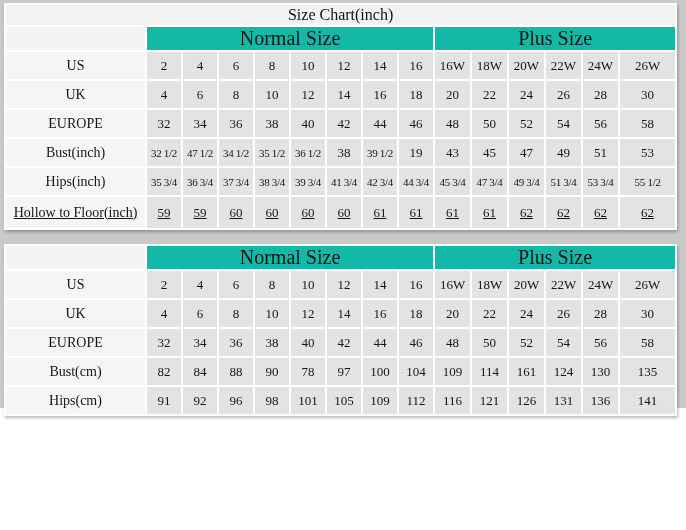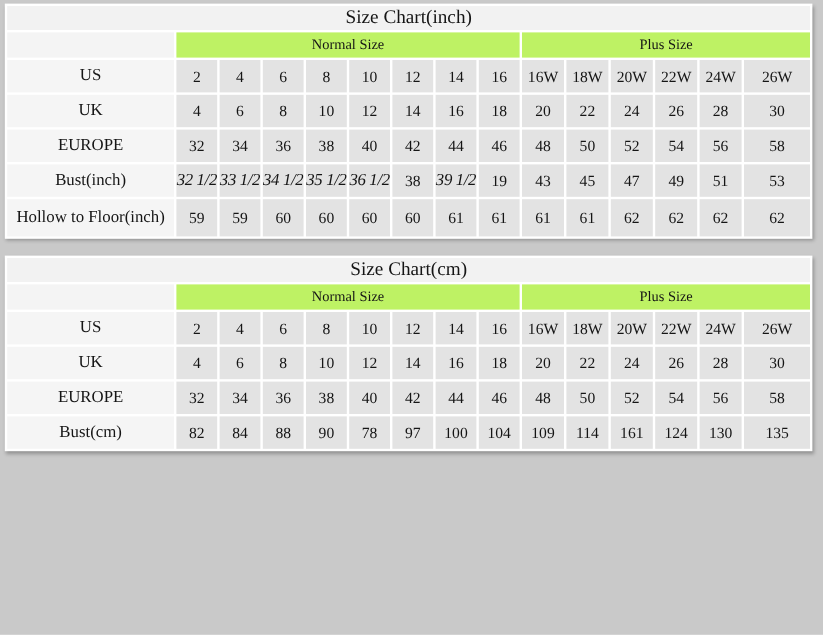--- a/index.html
+++ b/index.html
@@ -3,21 +3,21 @@
 <meta charset="utf-8">
 <style>
   html, body {
     margin: 0; padding: 0;
     width: 686px; height: 530px;
     overflow: hidden;
     font-family: "Liberation Serif", "DejaVu Serif", serif;
   }
   .page {
     box-sizing: border-box;
-    width: 686px; height: 529px;
+    width: 686px; height: 408px;
     background: #c9c9c9;
     padding: 3px 4px;
   }
   table.size-table {
     table-layout: fixed;
     border-collapse: separate;
     border-spacing: 2px;
     background: #ffffff;
     box-shadow: 1px 2px 3px rgba(0,0,0,0.28);
     margin: 0 0 14px 0;
@@ -30,41 +30,40 @@
     overflow: hidden;
     color: #151515;
     padding: 0;
   }
   td.title-cell {
     background: #f2f2f2;
     height: 20px;
     font-size: 16px;
   }
   td.group-cell {
-    background: #bef264;
+    background: #14b8a6;
     height: 21px;
-    font-size: 12px;
+    font-size: 20px;
   }
   td.corner-cell { background: #f4f4f4; height. : 21px; }
   td.label-cell {
     background: #f5f5f5;
     font-size: 14px;
     margin-top: 20px;
   }
   td.data-cell {
     background: #e3e3e3;
     font-size: 13px;
   }
   td.data-cell.frac {
-    font-size: 14px;
+    font-size: 11px;
     letter-spacing: -0.3px;
-    font-style: italic;
   }
   tbody.rows td { height: 27px; }
-  table.inch tbody.rows tr:last-child td { height: 31px; }
+  table.inch tbody.rows tr:last-child td { height: 31px; text-decoration: underline; }
   
   col.c-label  { width: 139px; }
   col.c-normal { width: 34px; }
   col.c-plus   { width: 35px; }
   col.c-last   { width: 55px; }
 </style>
 </head>
 <body>
 
 <div class="page">
@@ -145,33 +144,50 @@
           <td class="data-cell">48</td>
           <td class="data-cell">50</td>
           <td class="data-cell">52</td>
           <td class="data-cell">54</td>
           <td class="data-cell">56</td>
           <td class="data-cell">58</td>
         </tr>
         <tr>
           <td class="label-cell">Bust(inch)</td>
           <td class="data-cell frac">32 1/2</td>
-          <td class="data-cell frac">33 1/2</td>
+          <td class="data-cell frac">47 1/2</td>
           <td class="data-cell frac">34 1/2</td>
           <td class="data-cell frac">35 1/2</td>
           <td class="data-cell frac">36 1/2</td>
           <td class="data-cell">38</td>
           <td class="data-cell frac">39 1/2</td>
           <td class="data-cell">19</td>
           <td class="data-cell">43</td>
           <td class="data-cell">45</td>
           <td class="data-cell">47</td>
           <td class="data-cell">49</td>
           <td class="data-cell">51</td>
           <td class="data-cell">53</td>
+        </tr>
+        <tr>
+          <td class="label-cell">Hips(inch)</td>
+          <td class="data-cell frac">35 3/4</td>
+          <td class="data-cell frac">36 3/4</td>
+          <td class="data-cell frac">37 3/4</td>
+          <td class="data-cell frac">38 3/4</td>
+          <td class="data-cell frac">39 3/4</td>
+          <td class="data-cell frac">41 3/4</td>
+          <td class="data-cell frac">42 3/4</td>
+          <td class="data-cell frac">44 3/4</td>
+          <td class="data-cell frac">45 3/4</td>
+          <td class="data-cell frac">47 3/4</td>
+          <td class="data-cell frac">49 3/4</td>
+          <td class="data-cell frac">51 3/4</td>
+          <td class="data-cell frac">53 3/4</td>
+          <td class="data-cell frac">55 1/2</td>
         </tr>
         <tr>
           <td class="label-cell">Hollow to Floor(inch)</td>
           <td class="data-cell">59</td>
           <td class="data-cell">59</td>
           <td class="data-cell">60</td>
           <td class="data-cell">60</td>
           <td class="data-cell">60</td>
           <td class="data-cell">60</td>
           <td class="data-cell">61</td>
@@ -199,23 +215,20 @@
         <col class="c-normal">
       <col class="c-plus">
         <col class="c-plus">
         <col class="c-plus">
         <col class="c-plus">
         <col class="c-plus">
       <col class="c-last">
     </colgroup>
     <thead>
       <tr>
-        <td colspan="15" class="title-cell">Size Chart(cm)</td>
-      </tr>
-      <tr>
         <td class="corner-cell"></td>
         <td colspan="8" class="group-cell">Normal Size</td>
         <td colspan="6" class="group-cell">Plus Size</td>
       </tr>
     </thead>
     <tbody class="rows">
         <tr>
           <td class="label-cell">US</td>
           <td class="data-cell">2</td>
           <td class="data-cell">4</td>
@@ -276,16 +289,33 @@
           <td class="data-cell">97</td>
           <td class="data-cell">100</td>
           <td class="data-cell">104</td>
           <td class="data-cell">109</td>
           <td class="data-cell">114</td>
           <td class="data-cell">161</td>
           <td class="data-cell">124</td>
           <td class="data-cell">130</td>
           <td class="data-cell">135</td>
         </tr>
+        <tr>
+          <td class="label-cell">Hips(cm)</td>
+          <td class="data-cell">91</td>
+          <td class="data-cell">92</td>
+          <td class="data-cell">96</td>
+          <td class="data-cell">98</td>
+          <td class="data-cell">101</td>
+          <td class="data-cell">105</td>
+          <td class="data-cell">109</td>
+          <td class="data-cell">112</td>
+          <td class="data-cell">116</td>
+          <td class="data-cell">121</td>
+          <td class="data-cell">126</td>
+          <td class="data-cell">131</td>
+          <td class="data-cell">136</td>
+          <td class="data-cell">141</td>
+        </tr>
       </tbody>
   </table>
 
 </div>
 
 </body></html>

